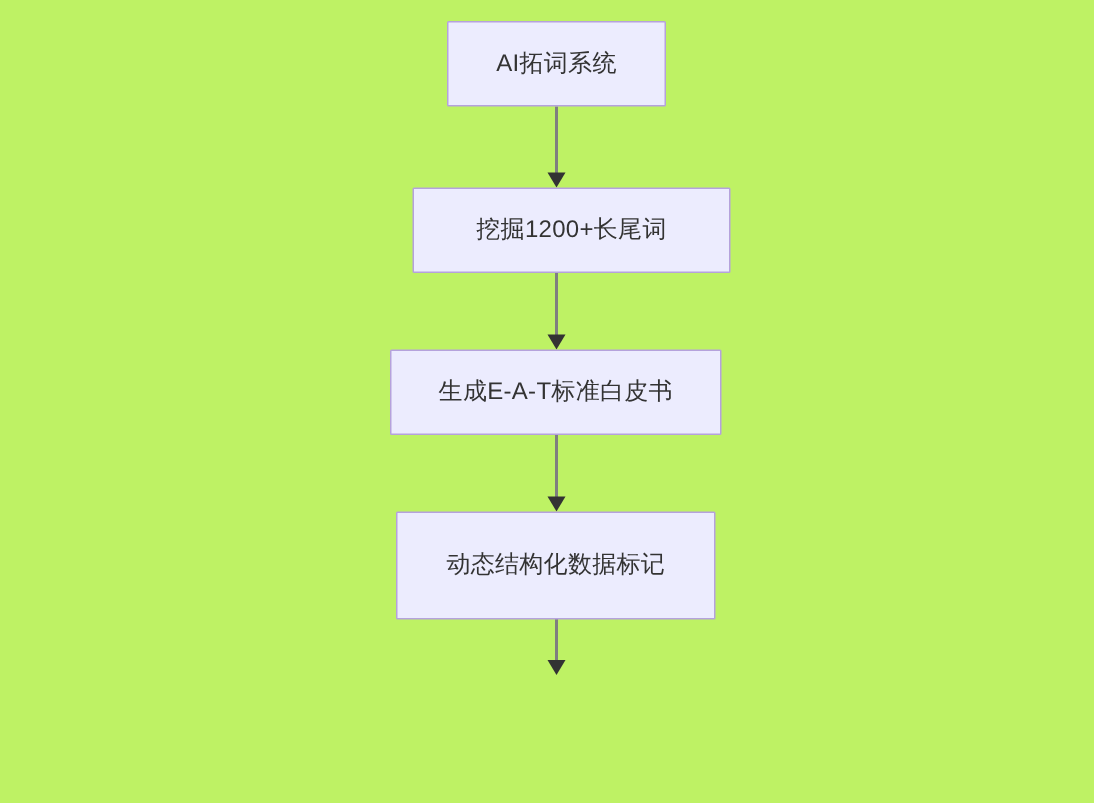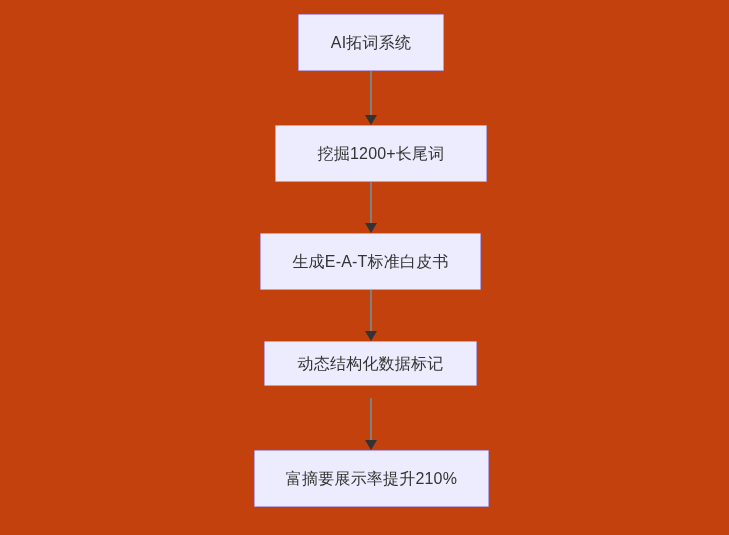--- a/index.html
+++ b/index.html
@@ -11,21 +11,21 @@
     width: 729px;
     height: 535px;
     background: #f8f8f8;
     font-family: "Liberation Sans", "DejaVu Sans", sans-serif;
     overflow: hidden;
   }
   #flowchart-canvas {
     position: relative;
     width: 729px;
     height: 535px;
-    background: #c2410c;
+    background: #bef264;
   }
   .node {
     position: absolute;
     box-sizing: border-box;
     background: #ececfe;
     border: 1.4px solid #b5a2dc;
     border-radius: 1px;
     display: flex;
     align-items: center;
     justify-content: center;
@@ -83,21 +83,18 @@
   </div>
 
   <div class="node" style="left:275px; top:125px; width:212px; height:57px;">
     <span class="node-label">挖掘1200+长尾词</span>
   </div>
 
   <div class="node" style="left:260px; top:233px; width:221px; height:57px;">
     <span class="node-label">生成E-A-T标准白皮书</span>
   </div>
 
-  <div class="node" style="left:264px; top:341px; width:213px; height:45px;">
+  <div class="node" style="left:264px; top:341px; width:213px; height:72px;">
     <span class="node-label">动态结构化数据标记</span>
   </div>
 
-  <div class="node" style="left:254px; top:450px; width:235px; height:57px;">
-    <span class="node-label">富摘要展示率提升210%</span>
-  </div>
 
 </div>
 
 </body></html>

